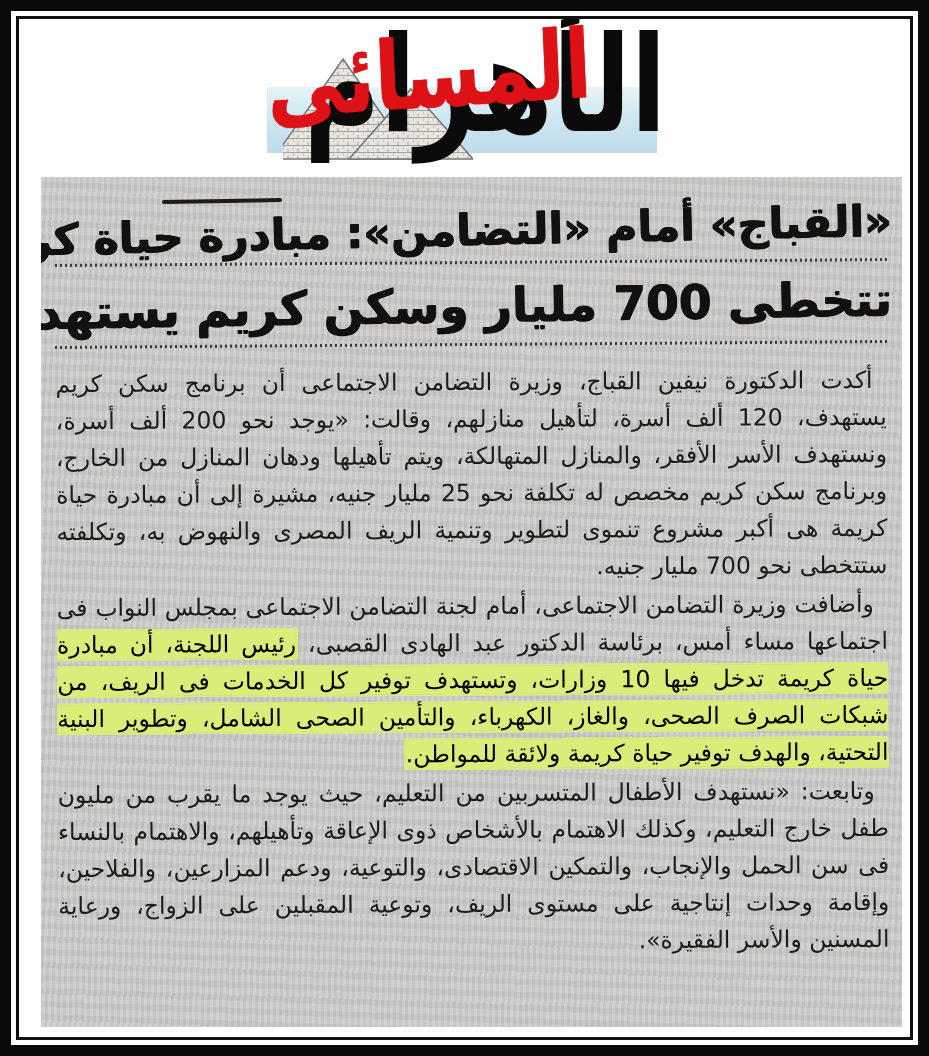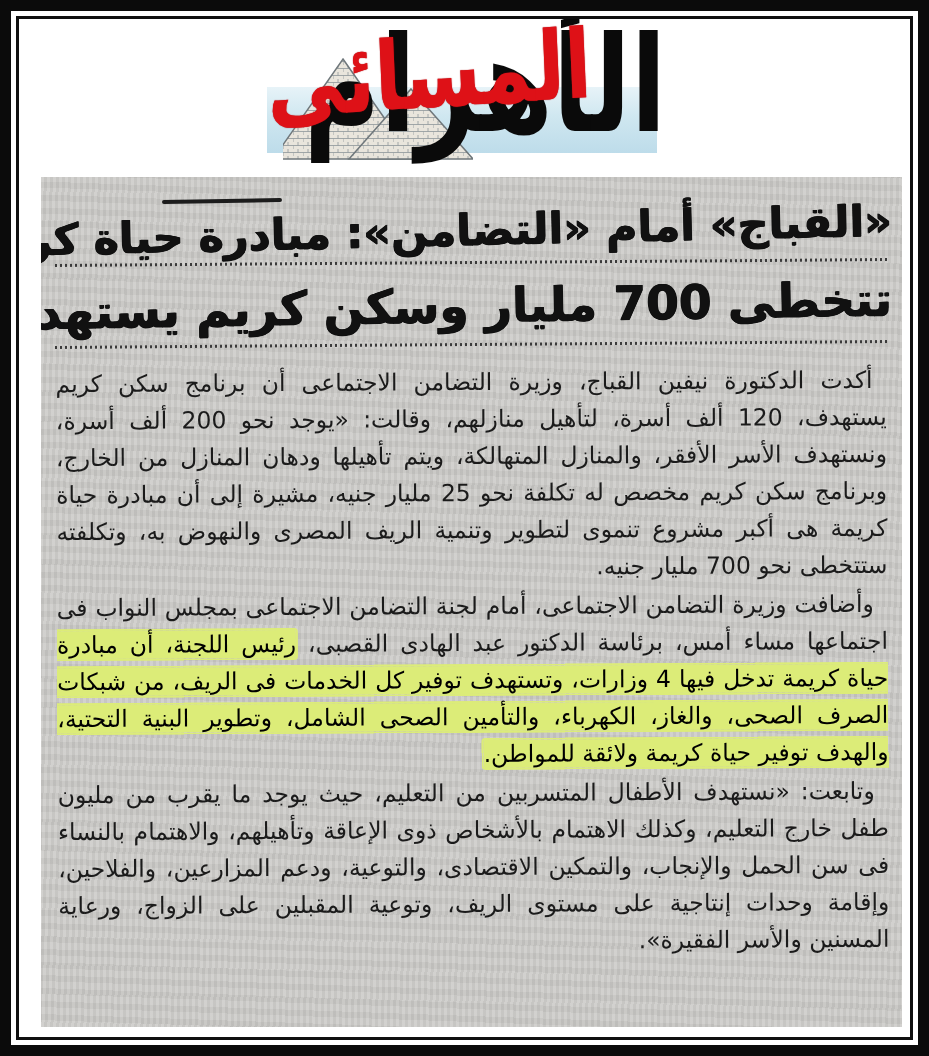--- a/index.html
+++ b/index.html
@@ -180,19 +180,19 @@
 
       <div class="headline">
         <div class="headline-line l1">«القباج» أمام «التضامن»: مبادرة حياة كريمة تكلفتها</div>
         <div class="dotted-sep"></div>
         <div class="headline-line l2">تتخطى 700 مليار وسكن كريم يستهدف 120 ألف أسرة</div>
         <div class="dotted-sep"></div>
       </div>
 
       <div class="article-body">
         <p><span>أكدت الدكتورة نيفين القباج، وزيرة التضامن الاجتماعى أن برنامج سكن كريم يستهدف، 120 ألف أسرة، لتأهيل منازلهم، وقالت: «يوجد نحو 200 ألف أسرة، ونستهدف الأسر الأفقر، والمنازل المتهالكة، ويتم تأهيلها ودهان المنازل من الخارج، وبرنامج سكن كريم مخصص له تكلفة نحو 25 مليار جنيه، مشيرة إلى أن مبادرة حياة كريمة هى أكبر مشروع تنموى لتطوير وتنمية الريف المصرى والنهوض به، وتكلفته ستتخطى نحو 700 مليار جنيه.</span></p>
-        <p><span>وأضافت وزيرة التضامن الاجتماعى، أمام لجنة التضامن الاجتماعى بمجلس النواب فى اجتماعها مساء أمس، برئاسة الدكتور عبد الهادى القصبى، </span><mark class="hl">رئيس اللجنة، أن مبادرة حياة كريمة تدخل فيها 4 وزارات، وتستهدف توفير كل الخدمات فى الريف، من شبكات الصرف الصحى، والغاز، الكهرباء، والتأمين الصحى الشامل، وتطوير البنية التحتية، والهدف توفير حياة كريمة ولائقة للمواطن.</mark></p>
+        <p><span>وأضافت وزيرة التضامن الاجتماعى، أمام لجنة التضامن الاجتماعى بمجلس النواب فى اجتماعها مساء أمس، برئاسة الدكتور عبد الهادى القصبى، </span><mark class="hl">رئيس اللجنة، أن مبادرة حياة كريمة تدخل فيها 10 وزارات، وتستهدف توفير كل الخدمات فى الريف، من شبكات الصرف الصحى، والغاز، الكهرباء، والتأمين الصحى الشامل، وتطوير البنية التحتية، والهدف توفير حياة كريمة ولائقة للمواطن.</mark></p>
         <p><span>وتابعت: «نستهدف الأطفال المتسربين من التعليم، حيث يوجد ما يقرب من مليون طفل خارج التعليم، وكذلك الاهتمام بالأشخاص ذوى الإعاقة وتأهيلهم، والاهتمام بالنساء فى سن الحمل والإنجاب، والتمكين الاقتصادى، والتوعية، ودعم المزارعين، والفلاحين، وإقامة وحدات إنتاجية على مستوى الريف، وتوعية المقبلين على الزواج، ورعاية المسنين والأسر الفقيرة».</span></p>
       </div>
     </div>
 
   </div>
 </div>
 
 </body></html>

